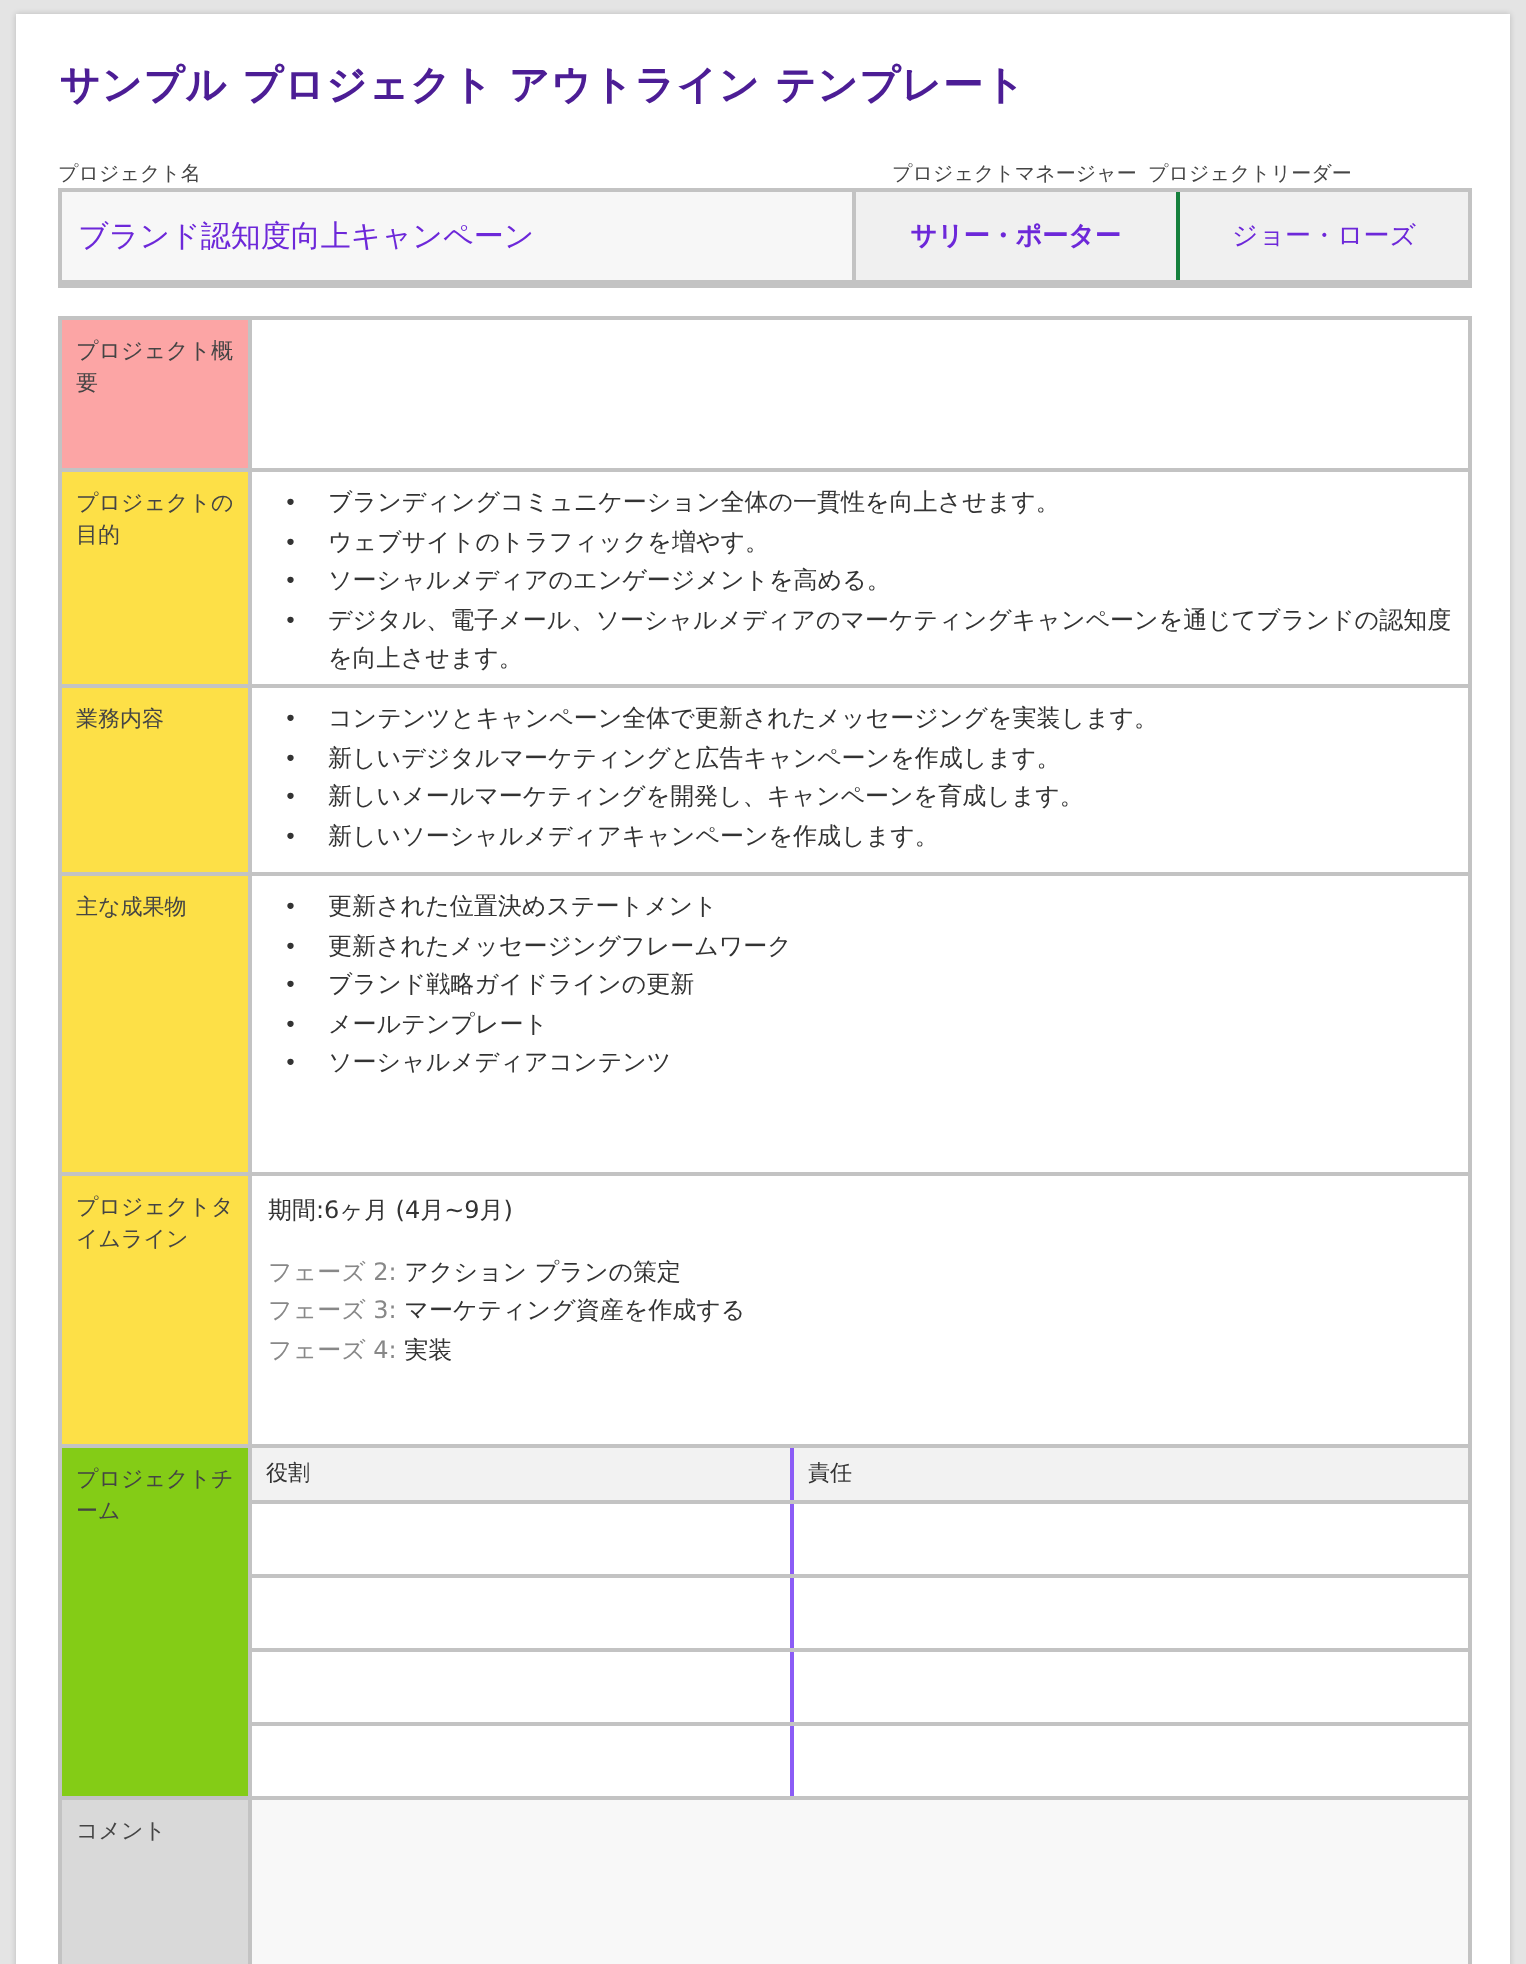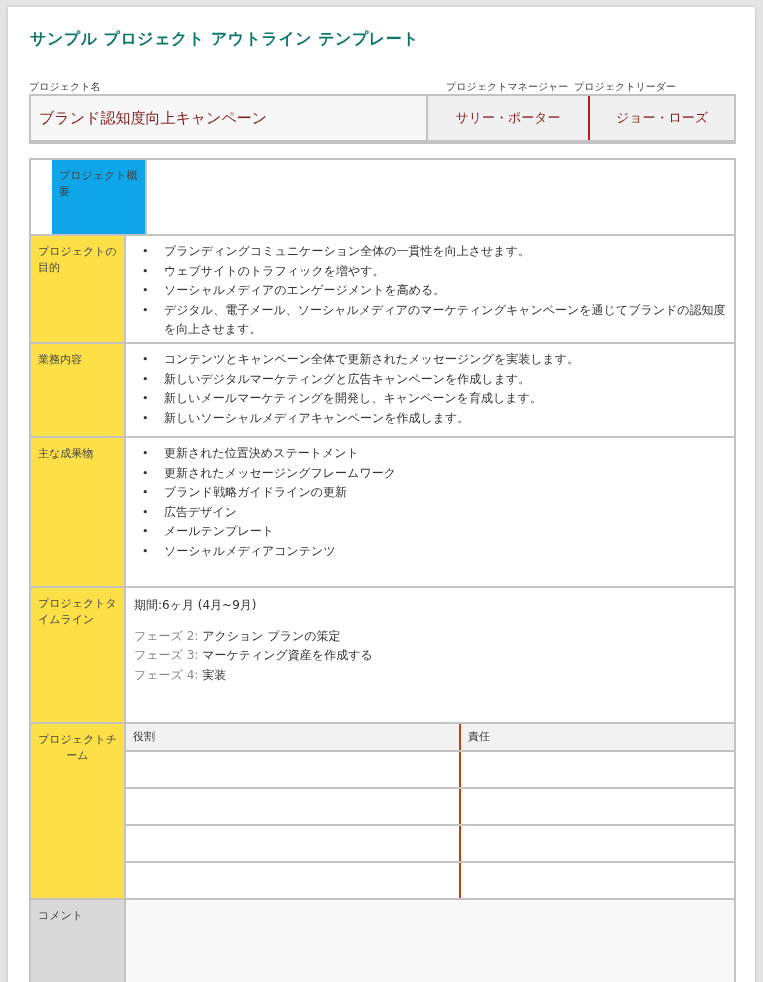--- a/index.html
+++ b/index.html
@@ -9,62 +9,62 @@
     font-family: "DejaVu Serif", "Liberation Serif", serif;
     color: #333;
   }
   .page {
     position: absolute; left: 8px; top: 7px; width: 747px; height: 980px;
     background: #ffffff;
     box-shadow: 0 0 3px rgba(0,0,0,0.18);
   }
   .title {
     position: absolute; left: 22px; top: 22px;
-    font-size: 16px; font-weight: bold; color: #0f766e; letter-spacing: 0.5px;
+    font-size: 20px; font-weight: bold; color: #4c1d95; letter-spacing: 0.5px;
     white-space: nowrap;
   }
   .hdr-label {
     position: absolute; top: 73px; font-size: 10px; color: #444; white-space: nowrap;
   }
   .hdr-box {
     position: absolute; left: 21px; top: 87px; width: 707px; height: 50px;
     border: 2px solid #c3c3c3; border-bottom-width: 4px;
     display: flex; box-sizing: border-box;
   }
-  .hdr-cell { box-sizing: border-box; display: flex; align-items: center; font-size: 14px; color: #7f1d1d; }
+  .hdr-cell { box-sizing: border-box; display: flex; align-items: center; font-size: 14px; color: #6d28d9; }
   .hdr-name { width: 397px; background: #f7f7f7; padding-left: 8px; border-right: 2px solid #c3c3c3; font-size: 15px; }
-  .hdr-mgr { width: 162px; background: #f0f0f0; justify-content: center; border-right: 2px solid #b91c1c; font-size: 13px; }
+  .hdr-mgr { width: 162px; background: #f0f0f0; justify-content: center; border-right: 2px solid #15803d; font-size: 13px; font-weight: bold; }
   .hdr-lead { flex: 1; background: #f0f0f0; justify-content: center; font-size: 13px; }
 
   .grid {
     position: absolute; left: 21px; top: 151px; width: 707px;
     border: 2px solid #c3c3c3; border-bottom: none; box-sizing: border-box;
   }
   .row { display: flex; border-bottom: 2px solid #c3c3c3; }
   .lab {
     width: 95px; flex: none; box-sizing: border-box; padding: 8px 7px;
     font-size: 11px; line-height: 16px; color: #444;
     border-right: 2px solid #c3c3c3; background: #fde047;
   }
-  .lab.first { background: #0ea5e9; margin-left: 21px; }
-  .lab.team { background: #fde047; text-align: center; }
+  .lab.first { background: #fca5a5; }
+  .lab.team { background: #84cc16; }
   .lab.comment { background: #d9d9d9; }
   .val { flex: 1; box-sizing: border-box; padding: 6px 8px; font-size: 12px; line-height: 19.5px; color: #333; }
   ul.bl { margin: 0; padding: 0 0 0 30px; list-style: none; }
   ul.bl li { position: relative; }
   ul.bl li::before { content: "•"; position: absolute; left: -22px; top: 0; font-size: 11px; }
   .timeline .dur { font-family: "DejaVu Sans", sans-serif; font-size: 12px; margin-bottom: 11px; }
   .phase { font-family: "DejaVu Sans", sans-serif; font-size: 12px; line-height: 19.5px; }
   .phase .pl { color: #888; }
   .team-wrap { flex: 1; display: flex; flex-direction: column; }
   .team-head { display: flex; background: #f2f2f2; border-bottom: 2px solid #c3c3c3; height: 26px; }
   .team-head div { box-sizing: border-box; padding: 5px 7px; font-size: 11px; }
   .team-row { display: flex; height: 35px; border-bottom: 2px solid #c3c3c3; }
   .team-row:last-child { border-bottom: none; }
-  .c1 { width: 335px; box-sizing: border-box; border-right: 2px solid #c2410c; }
+  .c1 { width: 271px; box-sizing: border-box; border-right: 2px solid #8b5cf6; }
   .c2 { flex: 1; }
   .comment-val { flex: 1; background: #f8f8f8; height: 90px; }
 </style>
 </head>
 <body>
 
 <div class="page">
   <div class="title">サンプル プロジェクト アウトライン テンプレート</div>
 
   <div class="hdr-label" style="left:21px">プロジェクト名</div>
@@ -109,21 +109,20 @@
       </div>
     </div>
 
     <div class="row" style="height:148px">
       <div class="lab">主な成果物</div>
       <div class="val">
         <ul class="bl">
           <li>更新された位置決めステートメント</li>
           <li>更新されたメッセージングフレームワーク</li>
           <li>ブランド戦略ガイドラインの更新</li>
-          <li>広告デザイン</li>
           <li>メールテンプレート</li>
           <li>ソーシャルメディアコンテンツ</li>
         </ul>
       </div>
     </div>
 
     <div class="row timeline" style="height:134px">
       <div class="lab">プロジェクトタイムライン</div>
       <div class="val" style="padding-top:8px">
         <div class="dur">期間:6ヶ月 (4月~9月)</div>

